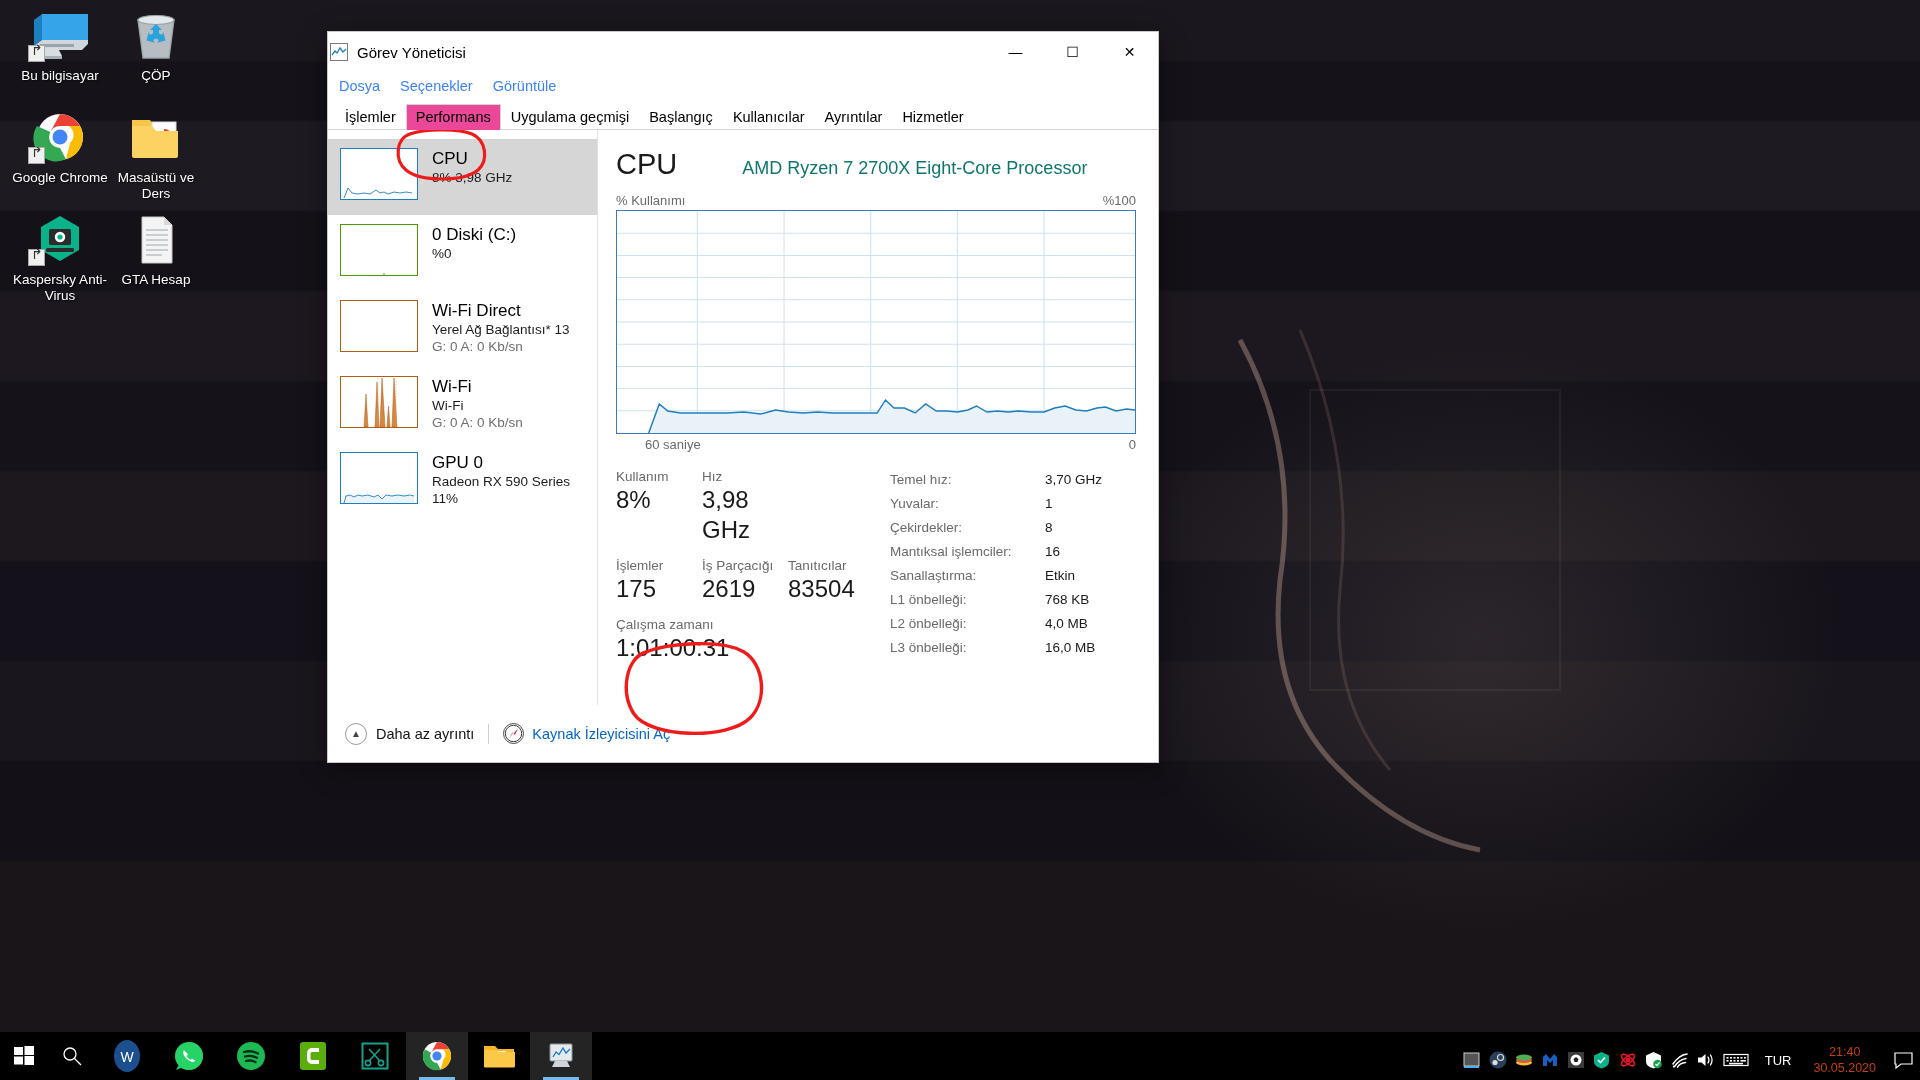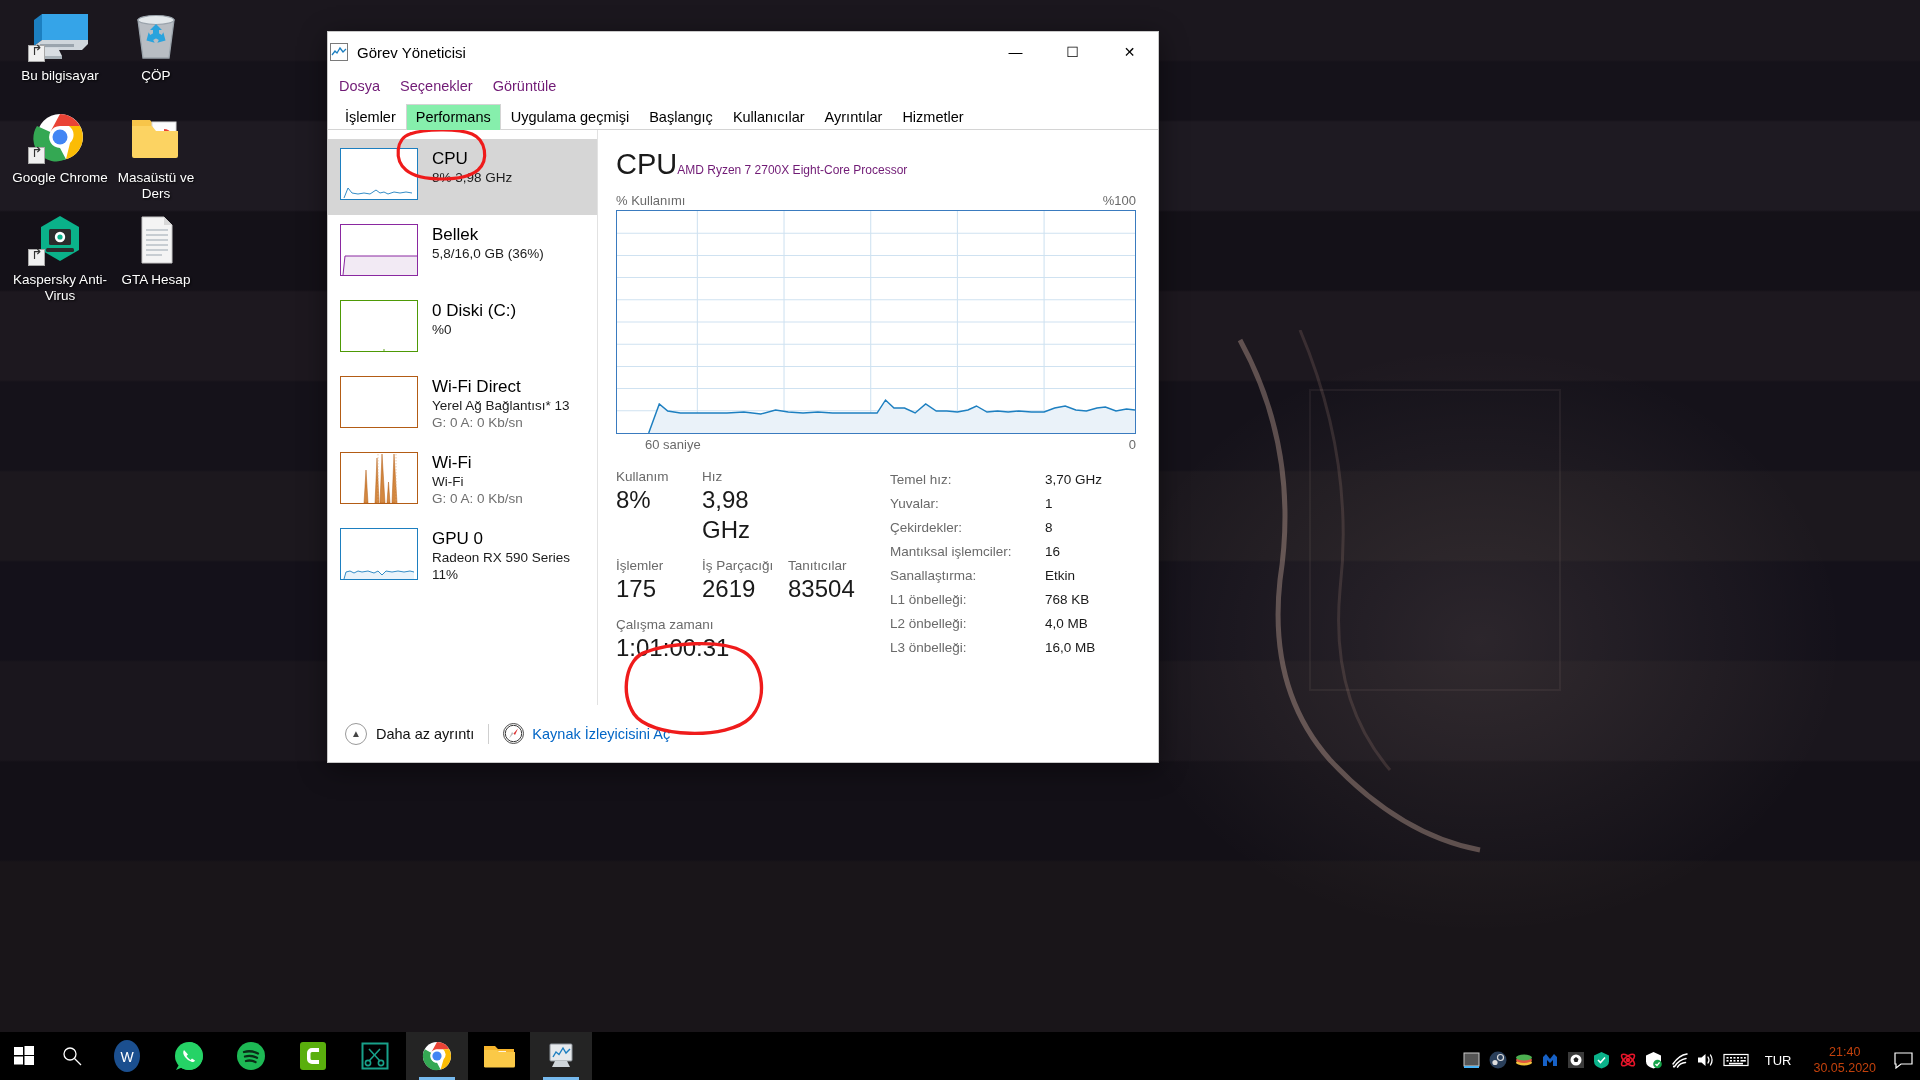--- a/index.html
+++ b/index.html
@@ -88,31 +88,31 @@
     border: 1px solid #7a7a7a; position: relative; flex: none;
   }
   #tm-title { font-size: 15px; color: #000; }
   .win-btns { margin-left: auto; display: flex; height: 40px; }
   .win-btn {
     width: 57px; height: 40px; display: flex; align-items: center; justify-content: center;
     font-size: 14px; color: #000;
   }
 
   #tm-menu { height: 28px; display: flex; align-items: center; padding-left: 11px; gap: 20px; }
-  #tm-menu span { font-size: 14.5px; color: #701a75; }
+  #tm-menu span { font-size: 14.5px; color: #3b82f6; }
 
   #tm-tabs { height: 30px; display: flex; align-items: flex-end; padding-left: 7px; position: relative; }
   #tm-tabs:after {
     content: ""; position: absolute; left: 0; right: 0; bottom: 0; height: 1px; background: #d4d4d4;
   }
   .tab {
     font-size: 14.5px; color: #000; padding: 4px 9px 5px; position: relative; z-index: 2;
     border: 1px solid transparent; border-bottom: none; background: transparent;
   }
-  .tab.active { background: #86efac; border-color: #d4d4d4; }
+  .tab.active { background: #ec4899; border-color: #d4d4d4; }
 
   #tm-body { display: flex; height: 575px; }
 
   
   #tm-side {
     width: 270px; border-right: 1px solid #e2e2e2; padding-top: 9px;
     overflow: hidden;
   }
   .side-item {
     display: flex; align-items: flex-start; padding: 9px 8px 9px 12px; height: 76px;
@@ -122,21 +122,21 @@
   .thumb svg { position: absolute; inset: 0; width: 100%; height: 100%; }
   .side-txt { min-width: 0; padding-top: 1px; }
   .side-title { font-size: 17px; color: #000; line-height: 20px; white-space: nowrap; }
   .side-sub { font-size: 13.5px; color: #1c1c1c; line-height: 17px; white-space: nowrap; }
   .side-sub.dim { color: #6f6f6f; }
 
   
   #tm-main { flex: 1; padding: 18px 22px 0 18px; position: relative; }
   #main-head { display: flex; align-items: baseline; }
   #main-h1 { font-size: 29px; color: #1a1a1a; font-weight: normal; }
-  #main-sub { font-size: 12px; color: #701a75; }
+  #main-sub { font-size: 18px; color: #0f766e; margin-left: 65px; }
   #graph-labels { display: flex; justify-content: space-between; margin-top: 12px; }
   #graph-labels span { font-size: 13px; color: #6a6a6a; }
   #graph-wrap { margin-top: 2px; height: 224px; border: 1px solid #3a7bbf; position: relative; background: #fff; }
   #graph-wrap svg { display: block; width: 100%; height: 100%; }
   #graph-foot { display: flex; justify-content: space-between; margin-top: 3px; margin-left: 29px; }
   #graph-foot span { font-size: 13px; color: #6a6a6a; }
 
   #stats { display: flex; margin-top: 16px; }
   #stats-left { width: 258px; }
   .stat-row { display: flex; margin-bottom: 12px; }
@@ -317,33 +317,20 @@
             <rect x="0.5" y="0.5" width="77" height="51" fill="#fff" stroke="#1d7fc0"></rect>
             <polyline points="4,50 8,40 12,45 18,46 24,45 30,46 36,42 40,45 44,44 48,46 54,44 60,45 66,44 72,45" fill="none" stroke="#1d7fc0" stroke-width="0.9"></polyline>
           </svg>
         </div>
         <div class="side-txt">
           <div class="side-title">CPU</div>
           <div class="side-sub">8%  3,98 GHz</div>
         </div>
       </div>
 
-      <div class="side-item">
-        <div class="thumb">
-          <svg viewBox="0 0 78 52" preserveAspectRatio="none">
-            <rect x="0.5" y="0.5" width="77" height="51" fill="#fff" stroke="#8a28a0"></rect>
-            <path d="M3,51 L5,32 L77,32 L77,51 z" fill="#f2eaf4"></path>
-            <polyline points="3,51 5,32 77,32" fill="none" stroke="#8a28a0" stroke-width="1"></polyline>
-          </svg>
-        </div>
-        <div class="side-txt">
-          <div class="side-title">Bellek</div>
-          <div class="side-sub">5,8/16,0 GB (36%)</div>
-        </div>
-      </div>
 
       <div class="side-item">
         <div class="thumb">
           <svg viewBox="0 0 78 52" preserveAspectRatio="none">
             <rect x="0.5" y="0.5" width="77" height="51" fill="#fff" stroke="#4e9a06"></rect>
             <polyline points="3,51.5 77,51.5" fill="none" stroke="#4e9a06" stroke-width="0.7"></polyline>
             <circle cx="44" cy="50" r="0.8" fill="#4e9a06"></circle>
           </svg>
         </div>
         <div class="side-txt">

